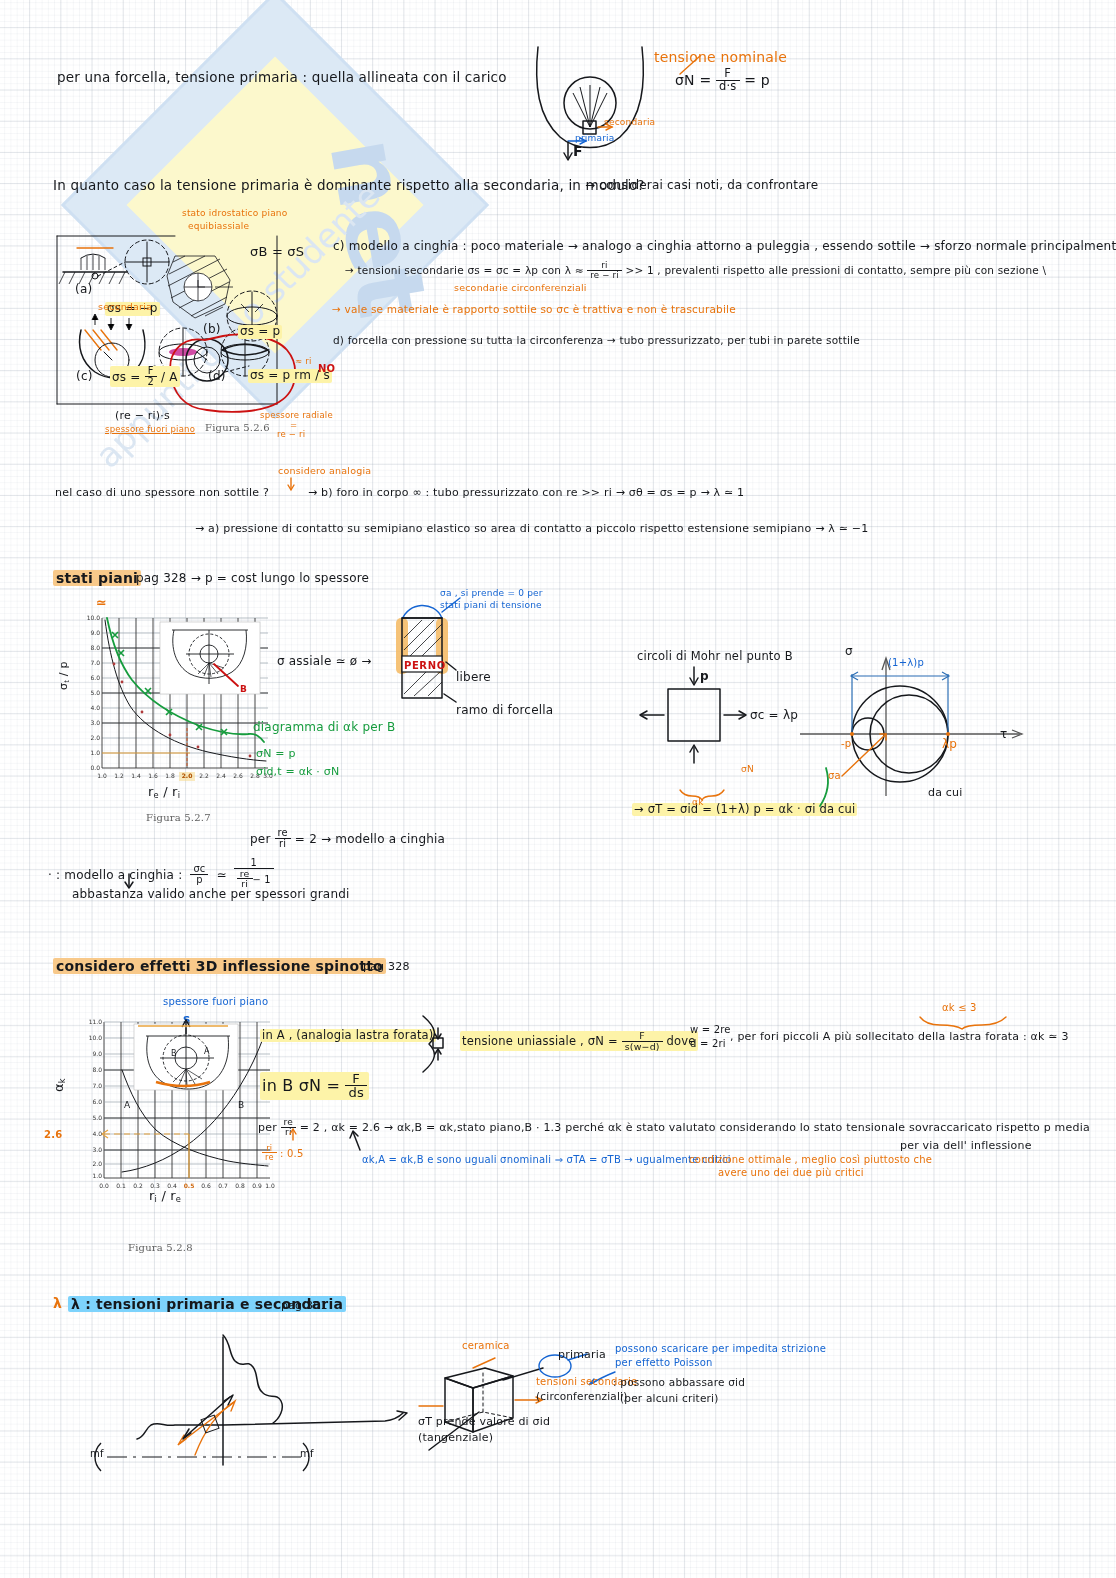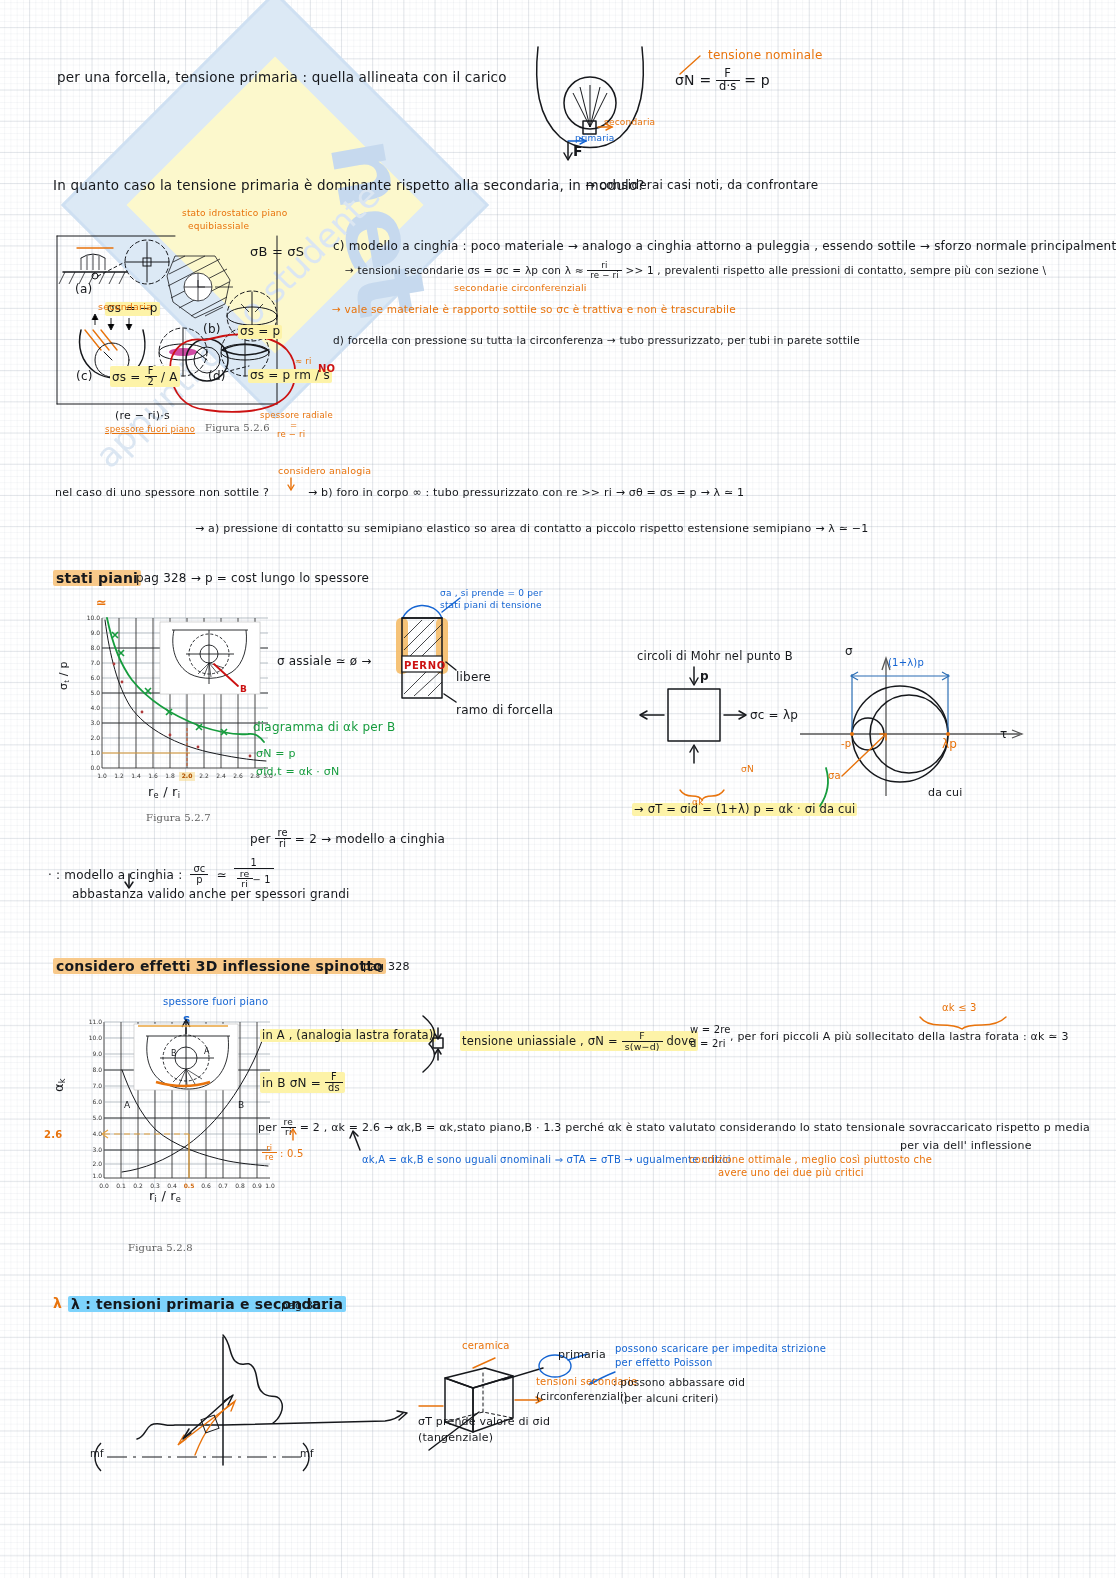--- a/index.html
+++ b/index.html
@@ -85,21 +85,21 @@
   <div class="h blue" style="left:575px;top:133px;font-size:9px;">primaria</div>
   <svg style="position:absolute;left:560px;top:140px;" width="30" height="26">
     <line class="s-ink" x1="8" y1="2" x2="8" y2="18"></line>
       <path class="s-ink" d="M4 13 L8 20 L12 13"></path>
   </svg>
   <div class="h ink bold" style="left:573px;top:143px;font-size:14px;">F</div>
 
   <svg style="position:absolute;left:678px;top:52px;" width="90" height="24">
     <line class="s-or" x1="2" y1="22" x2="22" y2="4"></line>
   </svg>
-  <div class="h orange" style="left:708px;top:49px;font-size:12px;">tensione nominale</div>
+  <div class="h orange" style="left:654px;top:49px;font-size:14px;">tensione nominale</div>
   <div class="h ink" style="left:675px;top:68px;font-size:14px;">
     <span>σN =</span>
     <span class="frac"><span class="n">F</span><span class="d">d·s</span></span>
     <span>= p</span>
   </div>
 
   <div class="h ink" style="left:53px;top:178px;font-size:13.5px;">In quanto caso la tensione primaria è dominante rispetto alla secondaria, in modulo?</div>
   <div class="h ink" style="left:585px;top:179px;font-size:12px;">→ considerai casi noti, da confrontare</div>
 
   <div class="h orange" style="left:182px;top:208px;font-size:9px;">stato idrostatico piano</div>
@@ -568,21 +568,21 @@
     <span>dove</span>
   </div>
   <div class="h ink" style="left:690px;top:1024px;font-size:10px;">w = 2re</div>
   <div class="h ink" style="left:690px;top:1038px;font-size:10px;">d = 2ri</div>
   <div class="h ink" style="left:730px;top:1031px;font-size:11px;">, per fori piccoli A più sollecitato della lastra forata : αk ≃ 3</div>
   <div class="h orange" style="left:942px;top:1002px;font-size:10px;">αk ≤ 3</div>
   <svg style="position:absolute;left:918px;top:1015px;" width="90" height="14">
     <path class="s-or" d="M2 2 q6 8 20 8 q16 0 22 4 q4 -4 20 -4 q16 0 24 -8"></path>
   </svg>
 
-  <div class="h ink hl-y" style="left:260px;top:1072px;font-size:12px;">
+  <div class="h ink hl-y" style="left:260px;top:1072px;font-size:16px;">
     <span>in B   σN =</span>
     <span class="frac"><span class="n">F</span><span class="d">ds</span></span>
   </div>
 
   <div class="h ink" style="left:258px;top:1118px;font-size:11px;">
     <span>per</span>
     <span class="frac"><span class="n">re</span><span class="d">ri</span></span>
     <span>= 2 ,  αk = 2.6   →  αk,B = αk,stato piano,B · 1.3  perché αk è stato valutato considerando lo stato tensionale sovraccaricato rispetto  p media</span>
   </div>
   <div class="h ink" style="left:900px;top:1140px;font-size:11px;">per via dell' inflessione</div>

